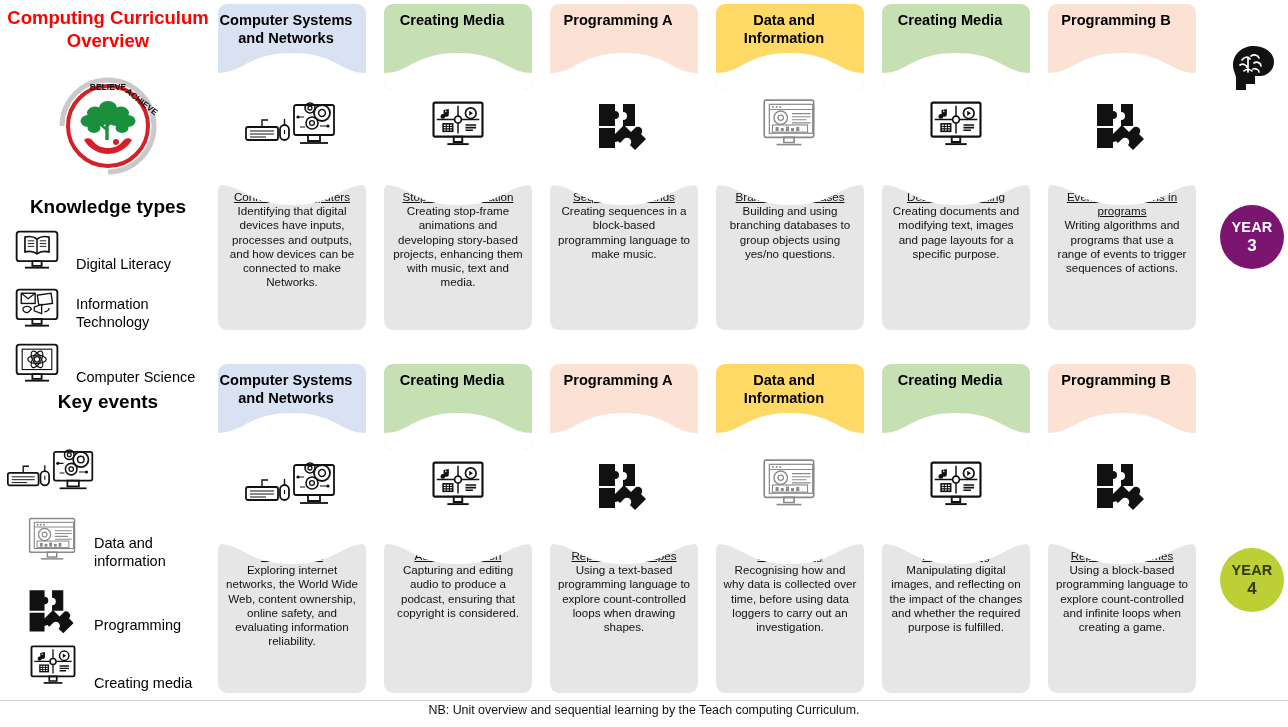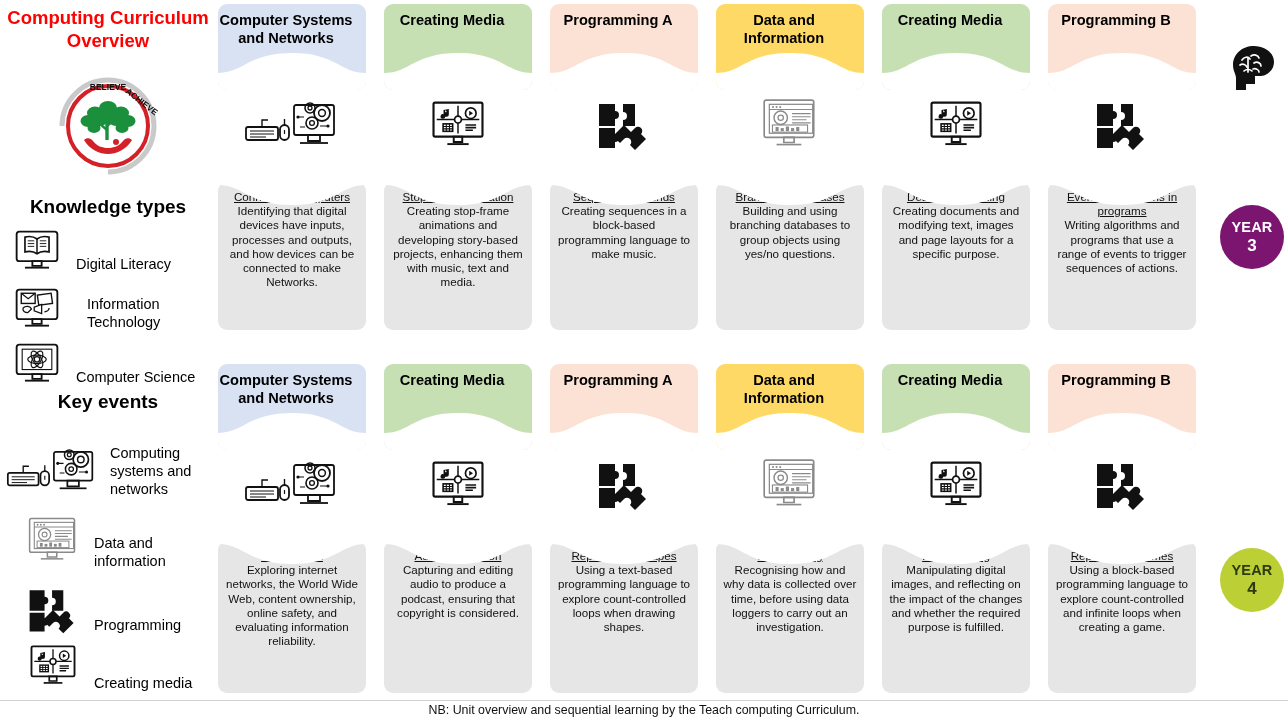--- a/index.html
+++ b/index.html
@@ -125,21 +125,21 @@
           <path d="M27 10c-4-3-9-3-13-2v16c4-1 9-1 13 2c4-3 9-3 13-2V8c-4-1-9-1-13 2z" fill="#fff" stroke="#111" stroke-width="1.8"></path>
           <path d="M27 10v16" stroke="#111" stroke-width="1.6"></path>
           <path d="M17 12h7M17 15h7M17 18h7M30 12h7M30 15h7M30 18h7" stroke="#111" stroke-width="1"></path>
           <path d="M22 34h10v5H22z" fill="none" stroke="#111" stroke-width="2"></path>
           <path d="M14 41h26" stroke="#111" stroke-width="2"></path>
         </svg>
       </span>
       <span class="lbl" style="margin-left:12px;">Digital Literacy</span>
     </div>
 
-    <div class="side-row" style="left:10px;top:283px;width:206px;height:48px;gap:11px;">
+    <div class="side-row" style="left:10px;top:283px;width:206px;height:48px;">
       <span class="ico" style="width:54px;">
         <svg viewBox="0 0 54 46" width="50" height="44">
           <rect x="5" y="2" width="44" height="32" rx="3" fill="none" stroke="#111" stroke-width="2"></rect>
           <rect x="10" y="6" width="15" height="11" fill="#fff" stroke="#111" stroke-width="1.5"></rect>
           <path d="M10 6l7.5 6L25 6" fill="none" stroke="#111" stroke-width="1.3"></path>
           <rect x="28" y="7" width="15" height="11" fill="#fff" stroke="#111" stroke-width="1.5" transform="rotate(-8 35 12)"></rect>
           <path d="M12 22c3-3 8-2 9 1l-4 4c-3 0-6-2-5-5z" fill="#fff" stroke="#111" stroke-width="1.4"></path>
           <path d="M24 21l8-3v10l-8-3z" fill="#fff" stroke="#111" stroke-width="1.4"></path>
           <path d="M35 26c3 0 5-2 5-4" fill="none" stroke="#111" stroke-width="1.4"></path>
           <path d="M22 34h10v5H22z" fill="none" stroke="#111" stroke-width="2"></path>
@@ -185,21 +185,20 @@
           <circle cx="80" cy="14" r="3.4" fill="none" stroke="#111" stroke-width="1.5"></circle>
           <circle cx="68" cy="9" r="5" fill="none" stroke="#111" stroke-width="1.6"></circle>
           <circle cx="68" cy="9" r="2" fill="none" stroke="#111" stroke-width="1.3"></circle>
           <circle cx="70" cy="24" r="6" fill="none" stroke="#111" stroke-width="1.6"></circle>
           <circle cx="70" cy="24" r="2.4" fill="none" stroke="#111" stroke-width="1.3"></circle>
           <path d="M56 18h6M58 28h5M78 27h8" stroke="#111" stroke-width="1.2"></path>
           <circle cx="56" cy="18" r="1.6" fill="#111"></circle>
           <circle cx="86" cy="27" r="1.6" fill="#111"></circle>
         </svg>
       </span>
-      <span class="lbl" style="margin-left:8px;width:96px;">Computing systems and networks</span>
     </div>
 
     <div class="side-row" style="left:22px;top:512px;width:194px;height:58px;">
       <span class="ico" style="width:62px;">
         <svg viewBox="0 0 62 58" width="58" height="56">
           <rect x="6" y="4" width="48" height="36" rx="2" fill="none" stroke="#8a8a8a" stroke-width="1.6"></rect>
           <rect x="11" y="8" width="42" height="28" fill="none" stroke="#8a8a8a" stroke-width="1.2"></rect>
           <path d="M11 13h42" stroke="#8a8a8a" stroke-width="1.1"></path>
           <circle cx="14.5" cy="10.6" r="1" fill="#8a8a8a"></circle>
           <circle cx="18" cy="10.6" r="1" fill="#8a8a8a"></circle>

